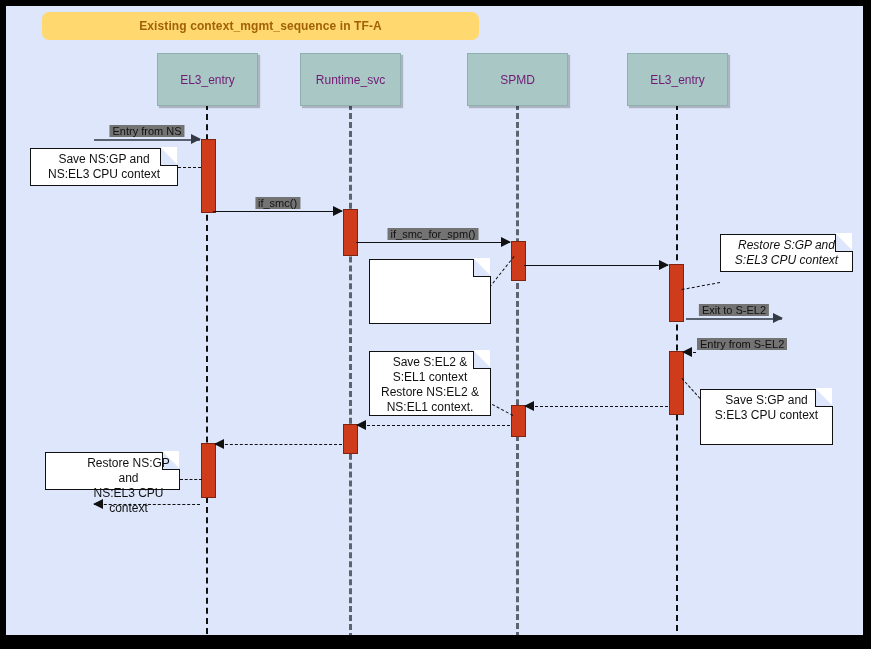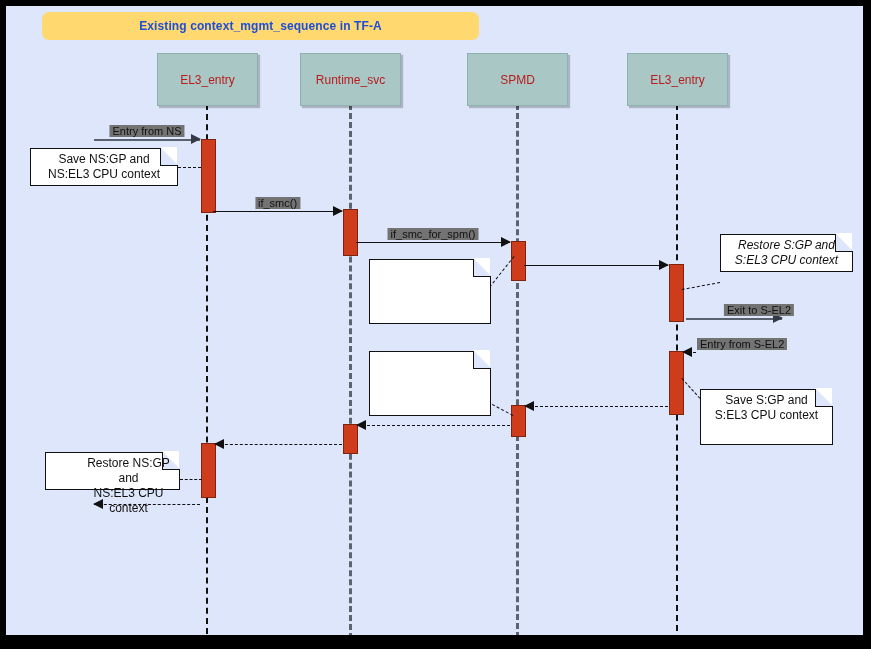--- a/index.html
+++ b/index.html
@@ -6,26 +6,26 @@
   html,body{margin:0;padding:0;background:#000;}
   body{width:871px;height:649px;overflow:hidden;
        font-family:"Liberation Sans","DejaVu Sans",sans-serif;}
   #root{position:relative;width:871px;height:649px;background:#000;}
   #canvas{position:absolute;left:6px;top:6px;width:857px;height:629px;
           background:#dde6fa;overflow:hidden;}
 
   .title-banner{position:absolute;left:36px;top:6px;width:437px;height:28px;
      background:#ffd870;border-radius:7px;
      display:flex;align-items:center;justify-content:center;}
-  .title-banner span{font-size:12px;font-weight:bold;color:#1d4ed8;letter-spacing:.1px;}
+  .title-banner span{font-size:12px;font-weight:bold;color:#a16207;letter-spacing:.1px;}
 
   .actor{position:absolute;width:99px;height:51px;background:#a9c7c5;
      border:1px solid #8fb0ae;box-shadow:2px 2px 1px rgba(0,0,0,.22);
      display:flex;align-items:center;justify-content:center;}
-  .actor span{font-size:12px;color:#b91c1c;}
+  .actor span{font-size:12px;color:#701a75;}
 
   .lifeline{position:absolute;width:0;border-left-width:2px;border-left-style:dashed;}
   .lifeline.dark{border-left-color:#111;}
   .lifeline.grey{border-left-color:#5d6470;border-left-width:3px;}
 
   .act{position:absolute;background:#cf3c1c;border:1px solid #7c2410;}
 
   .msg{position:absolute;height:0;}
   .msg .line{position:absolute;left:0;top:0;width:100%;height:0;}
   .msg.solid .line{border-top:1.5px solid #111;}
@@ -107,21 +107,21 @@
           <div class="head r"></div>
           <div class="label" style="left: 50%; transform: translateX(-50%);">if_smc_for_spm()</div>
         </div>
         <div class="msg solid" style="left: 518px; top: 259px; width: 144px;">
           <div class="line"></div>
           <div class="head r"></div>
         </div>
         <div class="msg solid-grey" style="left: 680px; top: 312px; width: 96px;">
           <div class="line"></div>
           <div class="head r"></div>
-          <div class="label" style="left: 50%; transform: translateX(-50%); margin-left: 25px;">Exit to S-EL2</div>
+          <div class="label" style="left: 50%; transform: translateX(-50%);">Exit to S-EL2</div>
         </div>
         <div class="msg dashed" style="left: 677px; top: 346px; width: 13px;">
           <div class="line"></div>
           <div class="head l"></div>
           <div class="label" style="left: 14px;">Entry from S-EL2</div>
         </div>
         <div class="msg dashed" style="left: 519px; top: 400px; width: 143px;">
           <div class="line"></div>
           <div class="head l"></div>
         </div>
@@ -151,20 +151,24 @@
         </div>
         <div class="anchor" style="left: 714px; top: 276px; width: 38.6394px; transform: rotate(169.563deg);"></div>
         <div class="note" style="left: 714px; top: 228px; width: 133px; height: 38px; font-style: italic;">
           <div class="fold"></div>
           <div class="txt">Restore S:GP and
 S:EL3 CPU context</div>
         </div>
         <div class="anchor" style="left: 477px; top: 393px; width: 34px; transform: rotate(28.0725deg);"></div>
         <div class="note" style="left: 363px; top: 345px; width: 122px; height: 65px;">
           <div class="fold"></div>
+          <div class="txt">Save S:EL2 &amp;
+S:EL1 context
+Restore NS:EL2 &amp;
+NS:EL1 context.</div>
         </div>
         <div class="anchor" style="left: 694px; top: 392px; width: 26.9072px; transform: rotate(-131.987deg);"></div>
         <div class="note" style="left: 694px; top: 383px; width: 133px; height: 56px;">
           <div class="fold"></div>
           <div class="txt">Save S:GP and
 S:EL3 CPU context</div>
         </div>
         <div class="anchor" style="left: 174px; top: 473px; width: 22px; transform: rotate(0deg);"></div>
         <div class="note" style="left: 39px; top: 446px; width: 135px; height: 38px; padding-left: 37px;">
           <div class="fold"></div>

